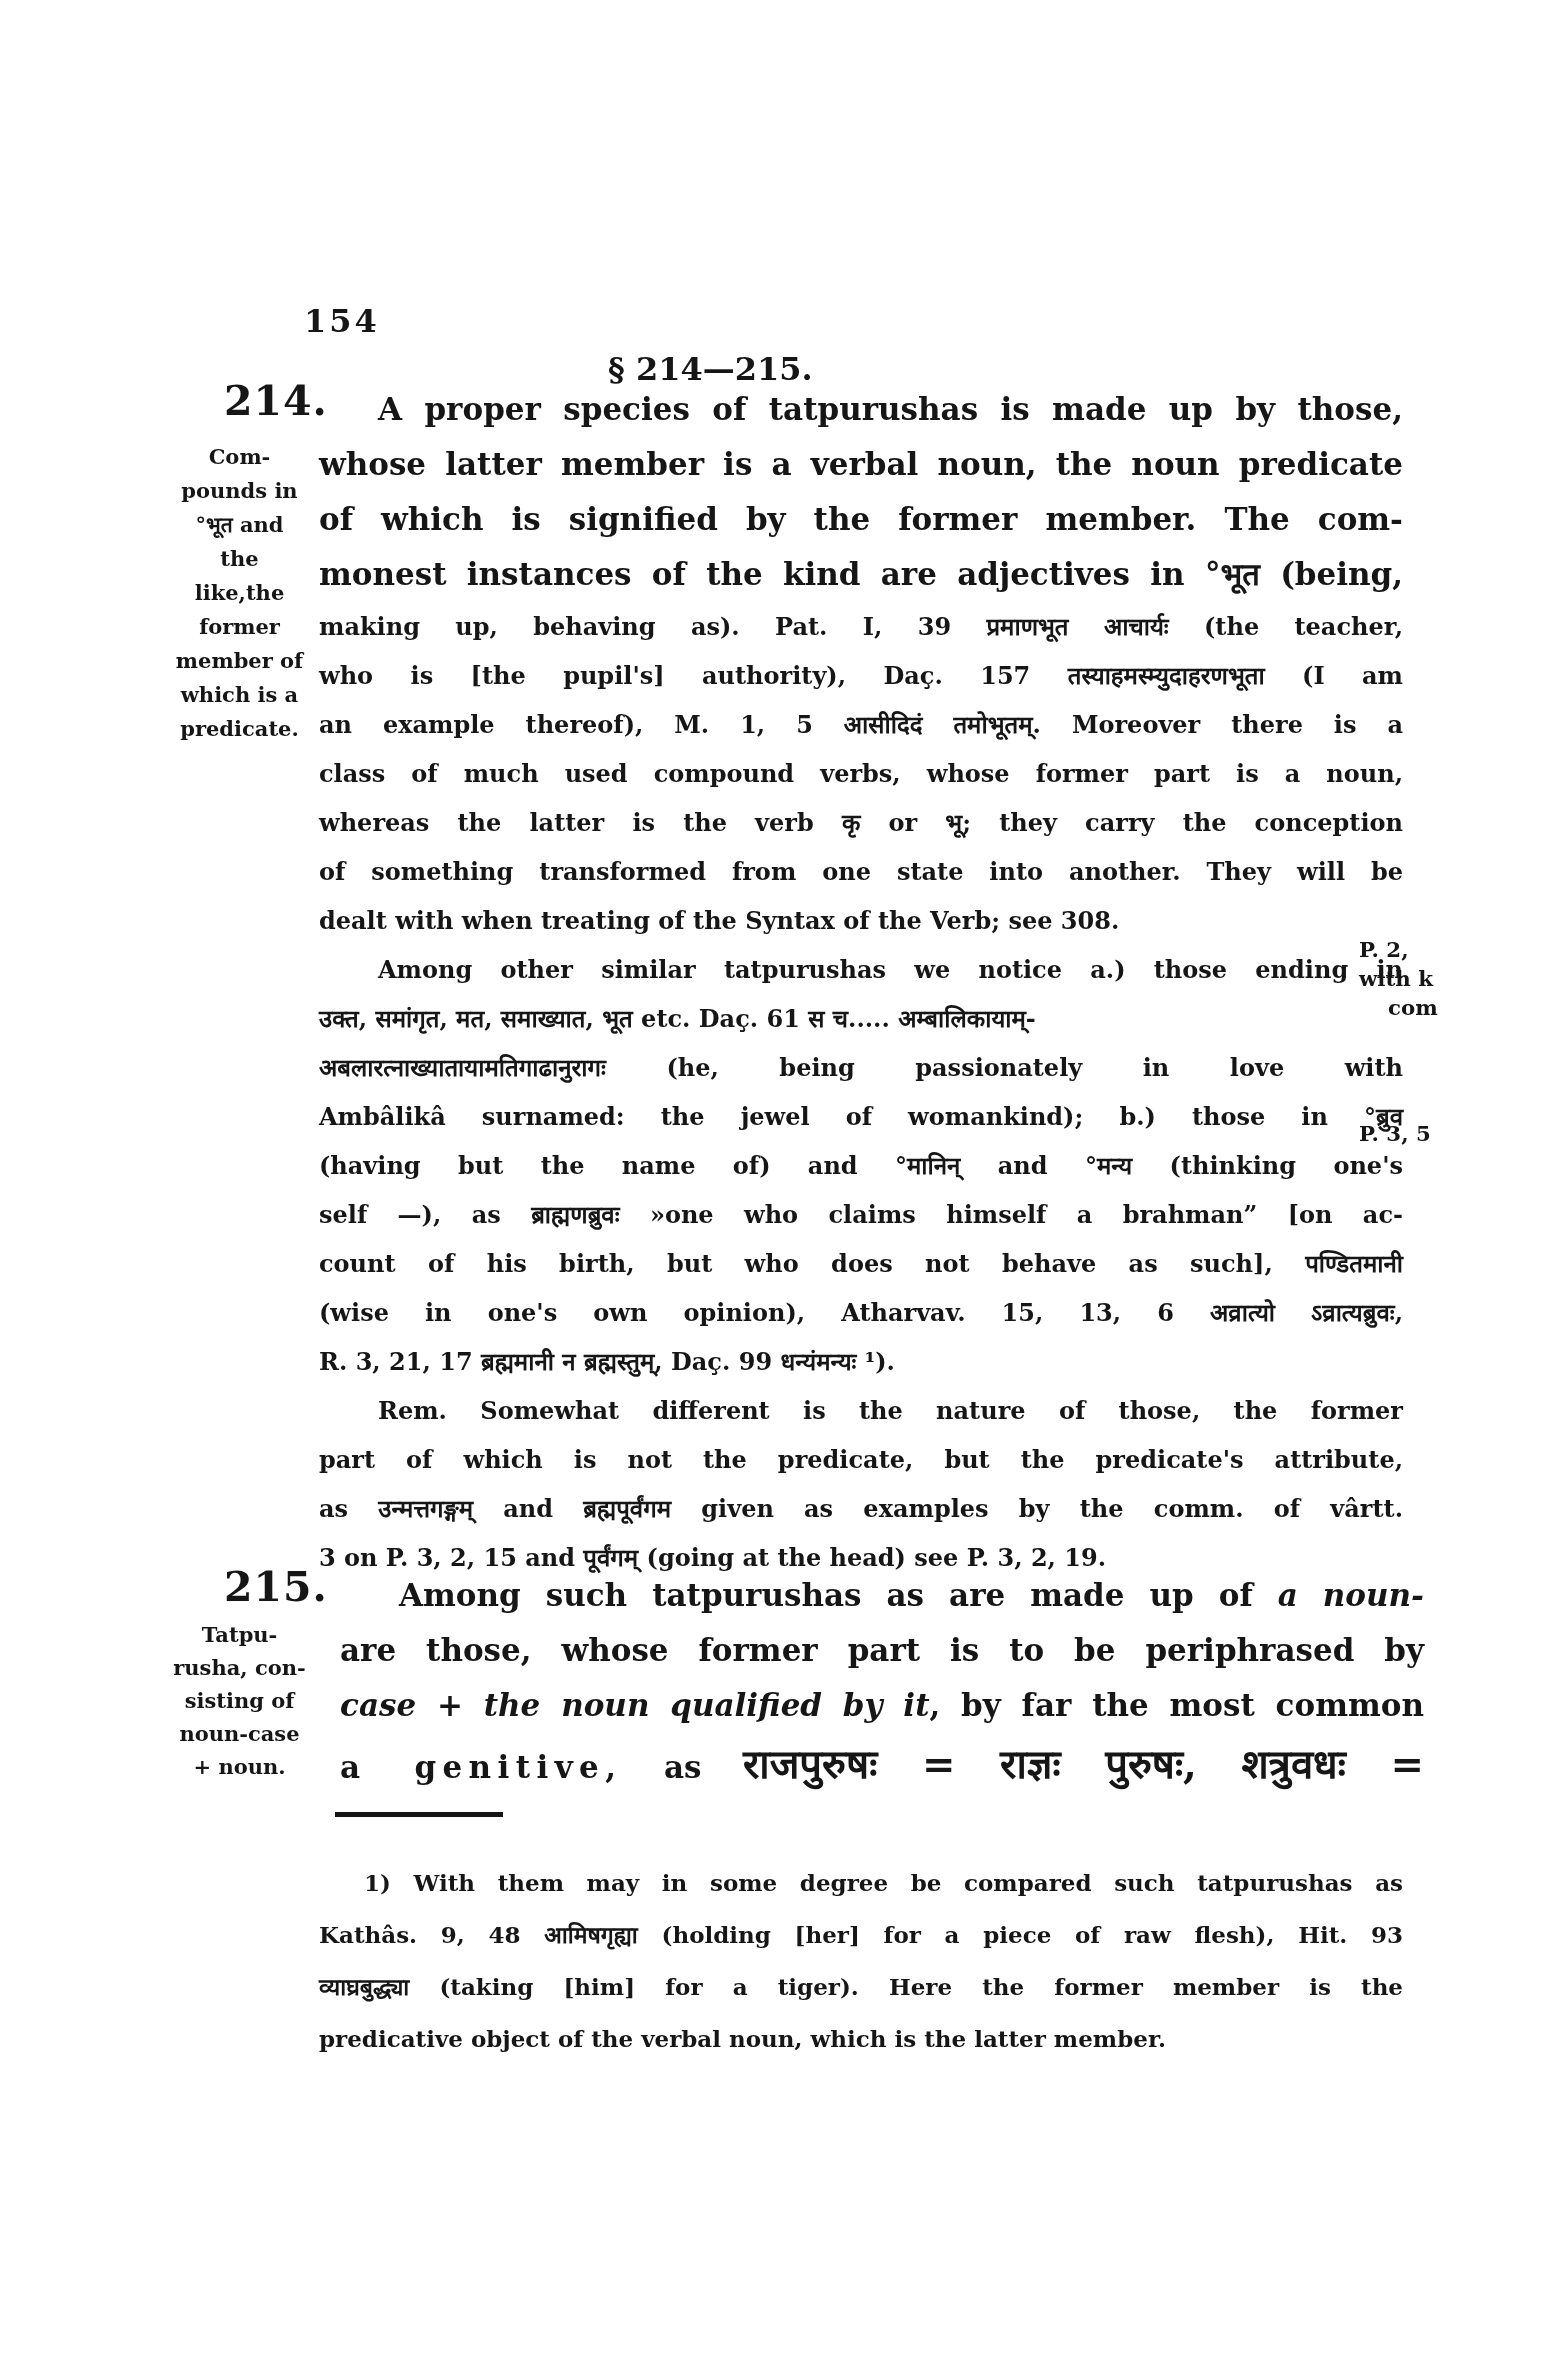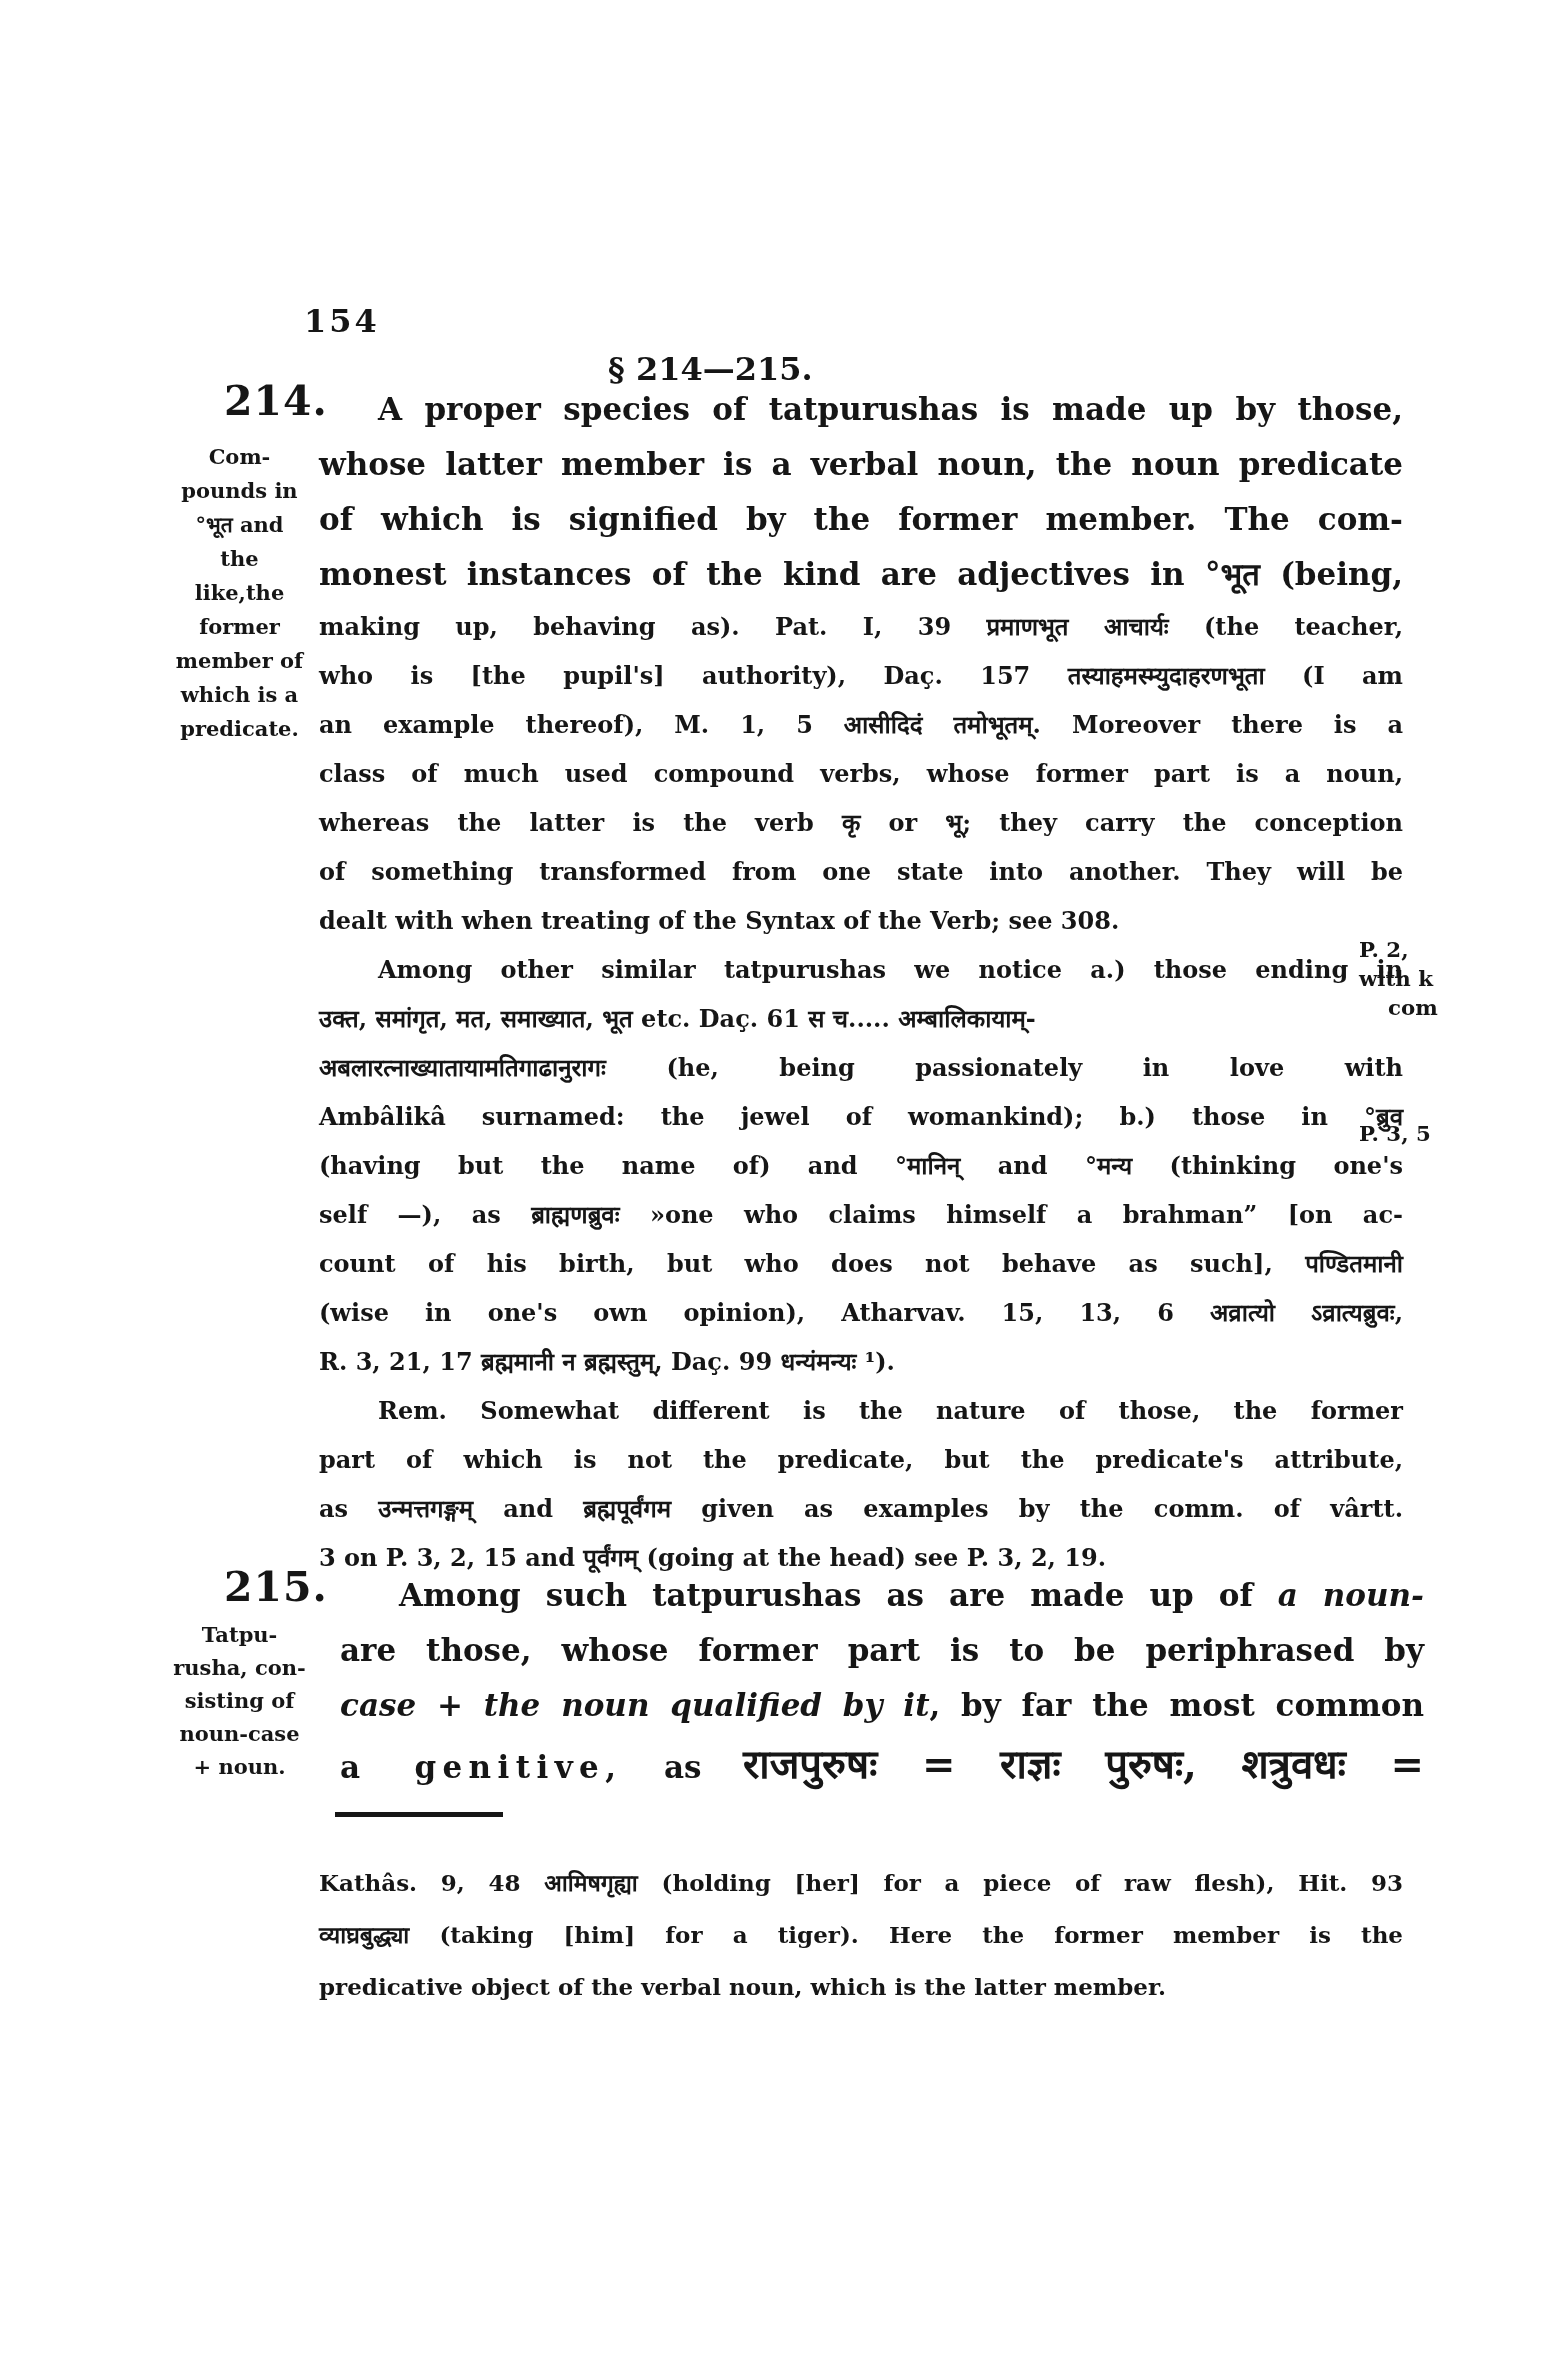--- a/index.html
+++ b/index.html
@@ -114,19 +114,20 @@
   <div class="body215">
     <div class="ln lg ind j"><span>Among such tatpurushas as are made up of </span><span class="it">a noun-</span></div>
     <div class="ln lg j">are those, whose former part is to be periphrased by</div>
     <div class="ln lg j"><span class="it">case + the noun qualified by it</span><span>, by far the most common</span></div>
     <div class="ln lg dev-line j"><span class="gsp">a genitive,</span><span> as </span><span class="dev-lg">राजपुरुषः = राज्ञः पुरुषः, शत्रुवधः =</span></div>
   </div>
 
   <div class="fn-rule"></div>
 
   <div class="footnote">
+    <div class="fln fn-ind j">1) With them may in some degree be compared such tatpurushas as</div>
     <div class="fln j">Kathâs. 9, 48 आमिषगृह्या (holding [her] for a piece of raw flesh), Hit. 93</div>
     <div class="fln j">व्याघ्रबुद्ध्या (taking [him] for a tiger). Here the former member is the</div>
     <div class="fln">predicative object of the verbal noun, which is the latter member.</div>
   </div>
 
 </div>
 
 
 </body></html>

